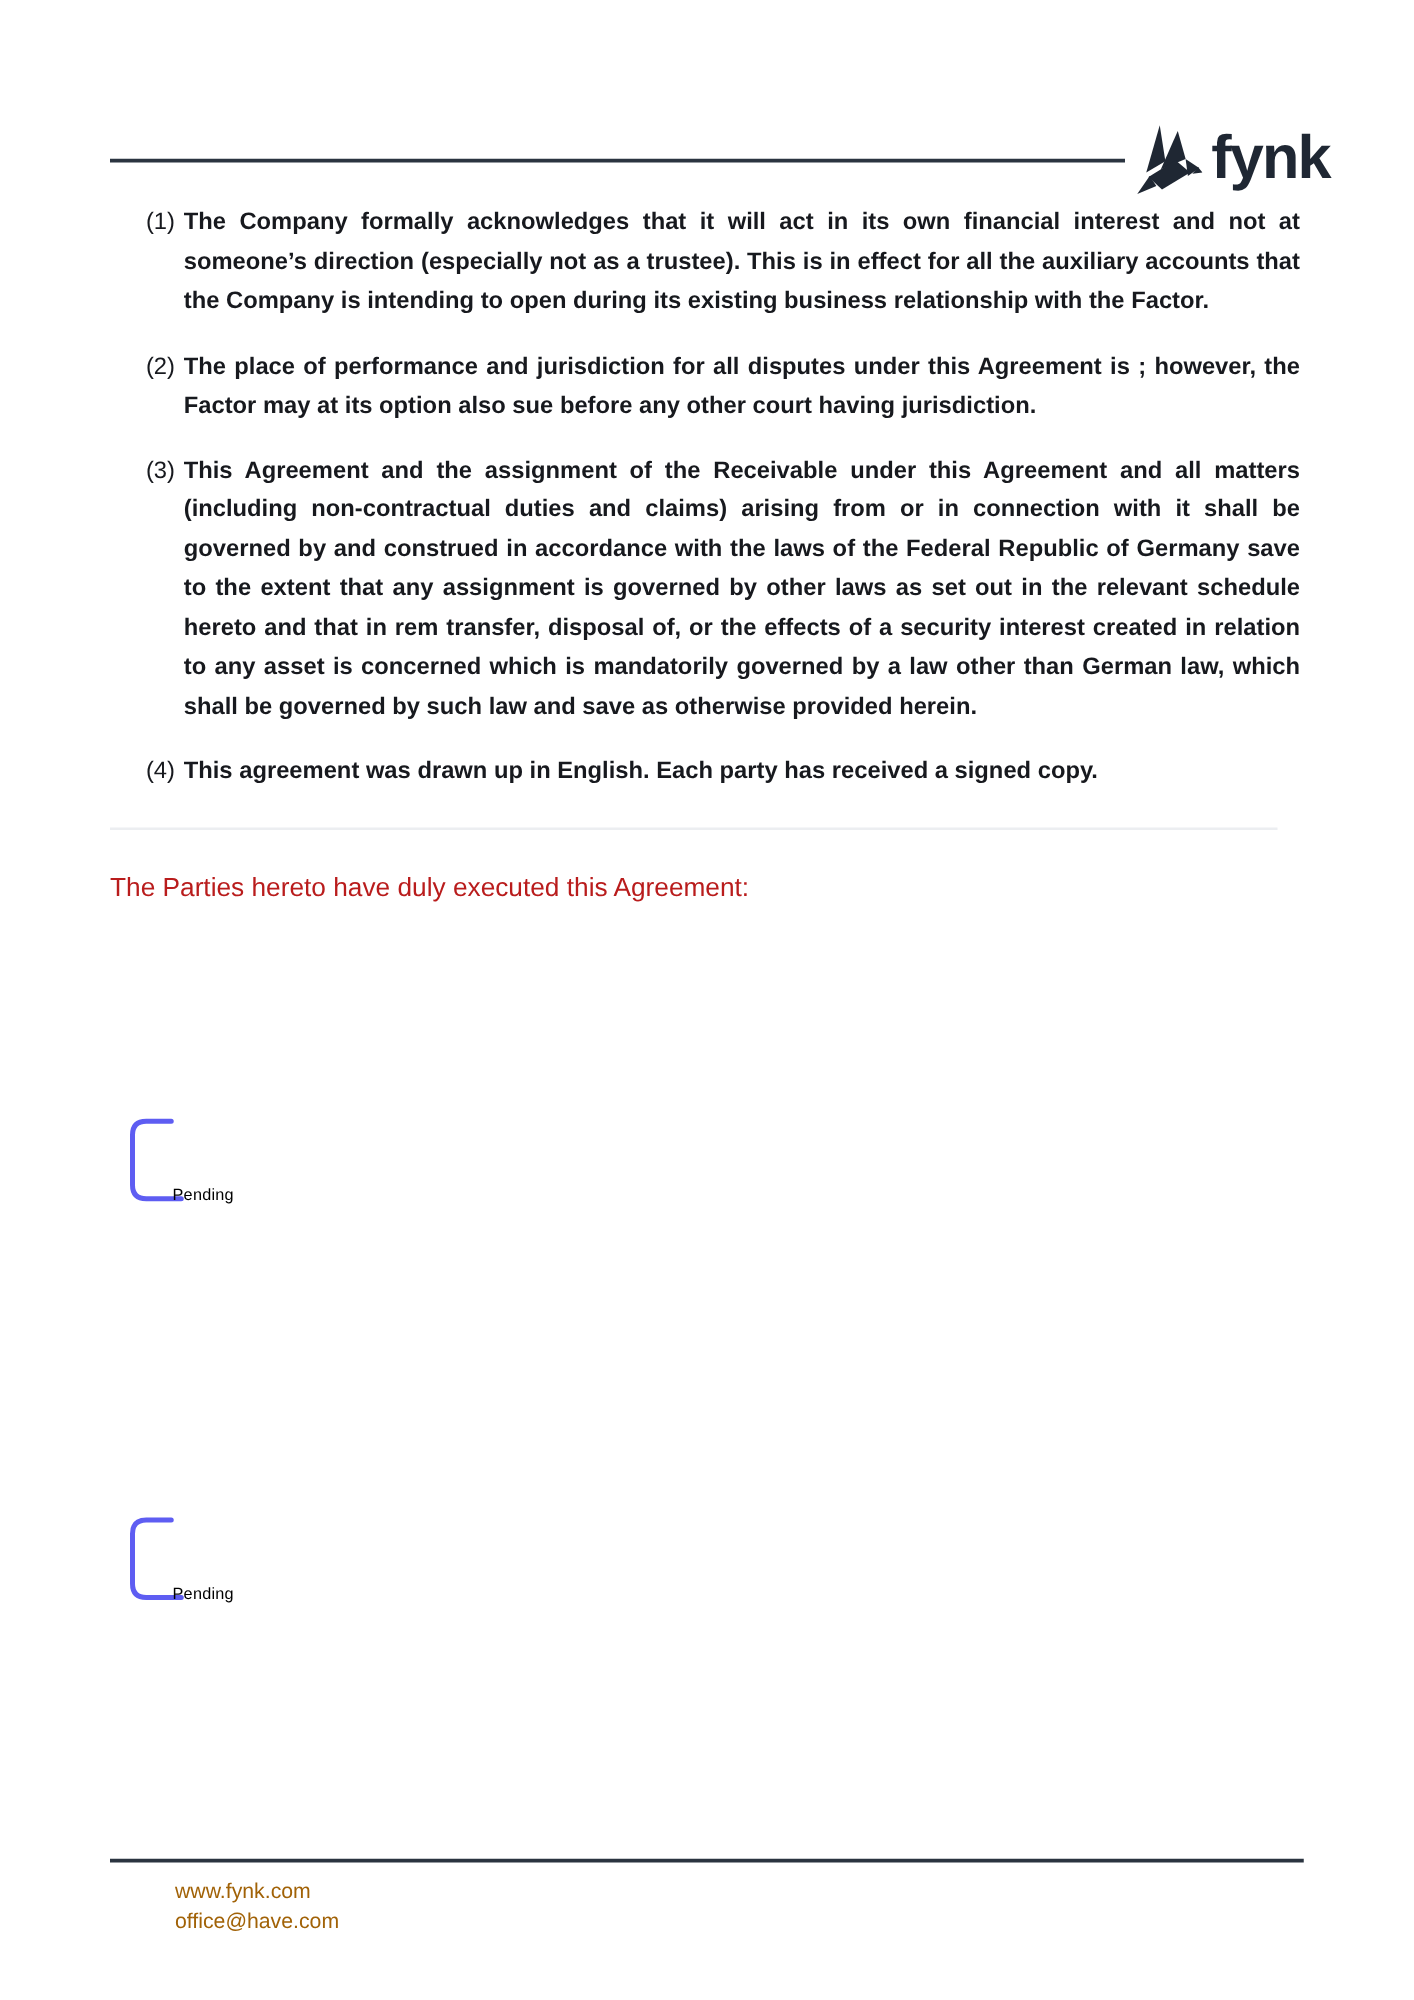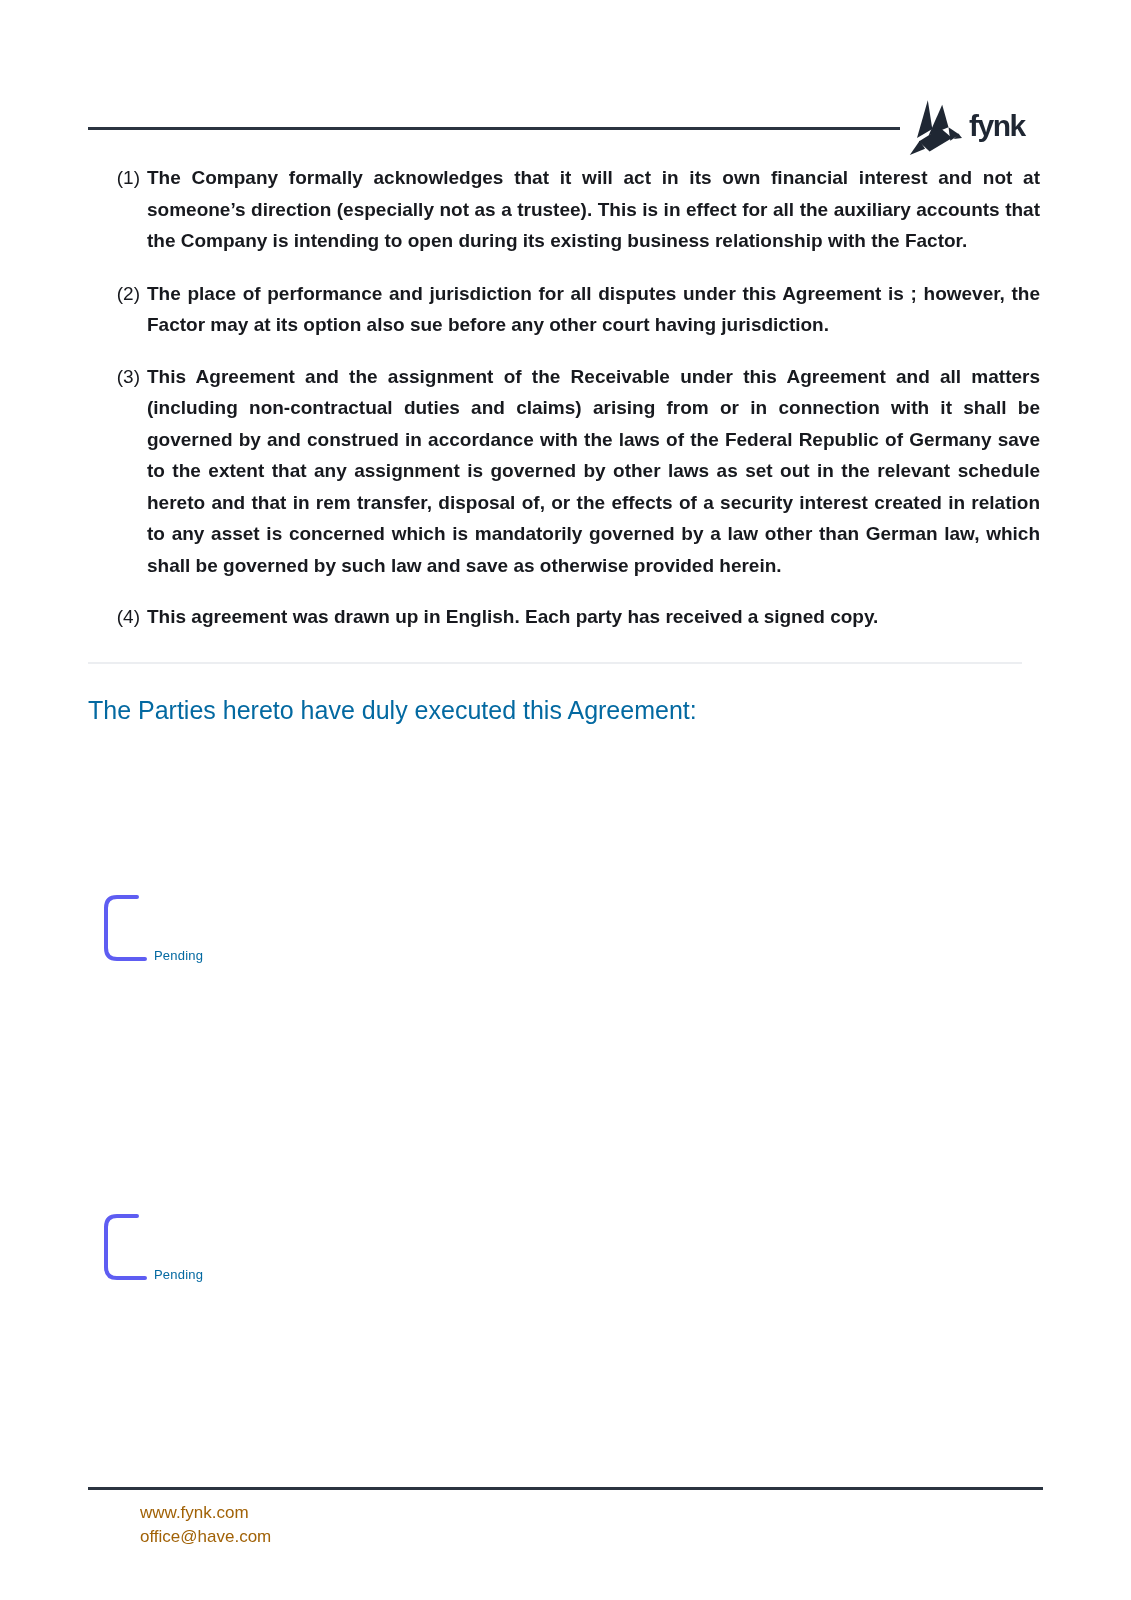--- a/index.html
+++ b/index.html
@@ -24,21 +24,21 @@
   .logo {
     position: absolute;
     left: 908px; top: 96px;
     height: 66px;
     display: flex;
     align-items: center;
     gap: 7px;
   }
   .logo-mark { width: 54px; height: 62px; }
   .logo-word {
-    font-size: 30px;
+    font-size: 49px;
     font-weight: 700;
     color: #1f2733;
     letter-spacing: -1.5px;
     line-height: 1;
     padding-bottom: 6px;
     text-align: center;
   }
 
   
   .content {
@@ -61,35 +61,35 @@
     text-align: justify;
     font-weight: bold;
   }
   .section-divider {
     width: 934px; height: 2px;
     background: #eceef1;
     margin-top: 29px;
   }
   .parties-line {
     margin-top: 31px;
-    font-size: 25px;
-    color: #0369a1;
+    font-size: 21px;
+    color: #b91c1c;
   }
 
   
   .sig-slot { position: absolute; left: 100px; width: 220px; height: 70px; cursor: pointer; }
   .sig-slot-1 { top: 894px; }
   .sig-slot-2 { top: 1213px; }
   .sig-bracket { position: absolute; left: 0; top: 0; }
   .sig-status {
     position: absolute;
-    left: 54px; top: 54px;
+    left: 38px; top: 54px;
     font-size: 13px;
     font-weight: 500;
-    color: #0369a1;
+    color: #000000;
     letter-spacing: 0.2px;
   }
 
   
   .footer-rule {
     position: absolute;
     left: 88px; top: 1487px;
     width: 955px; height: 3px;
     background: #2b3440;
   }

